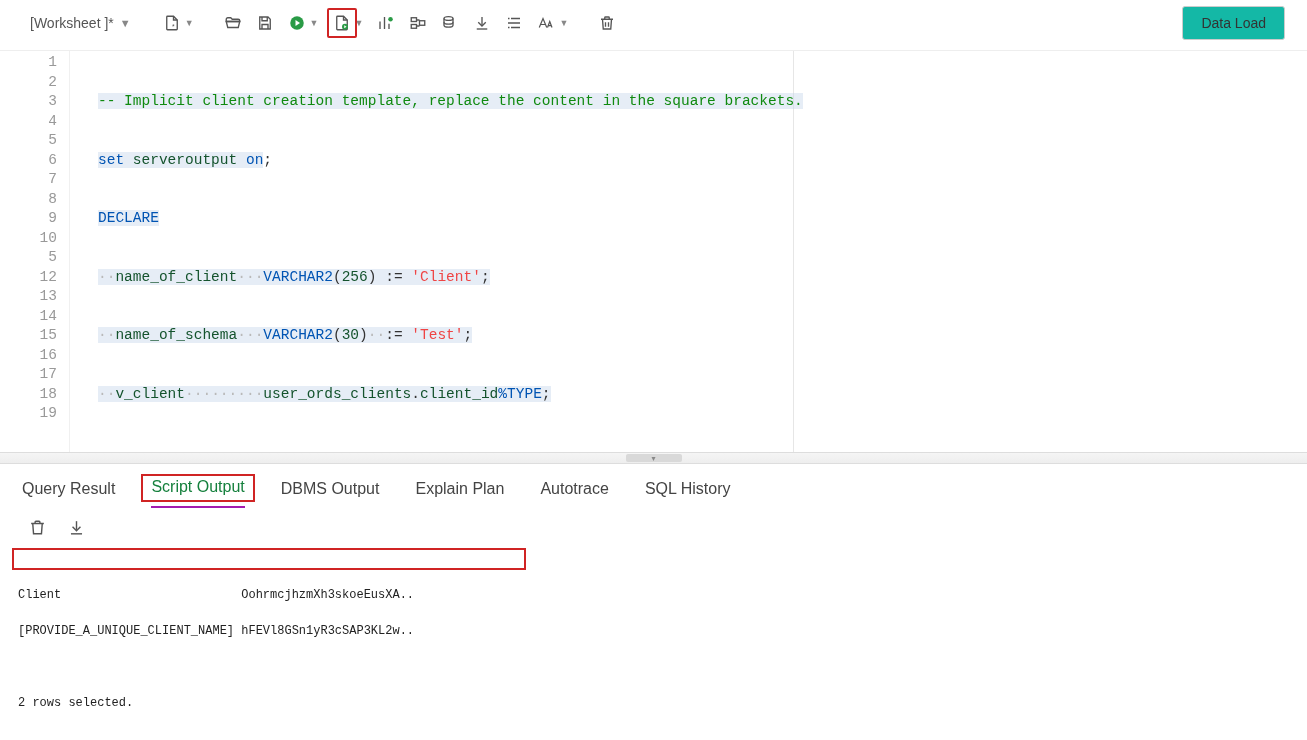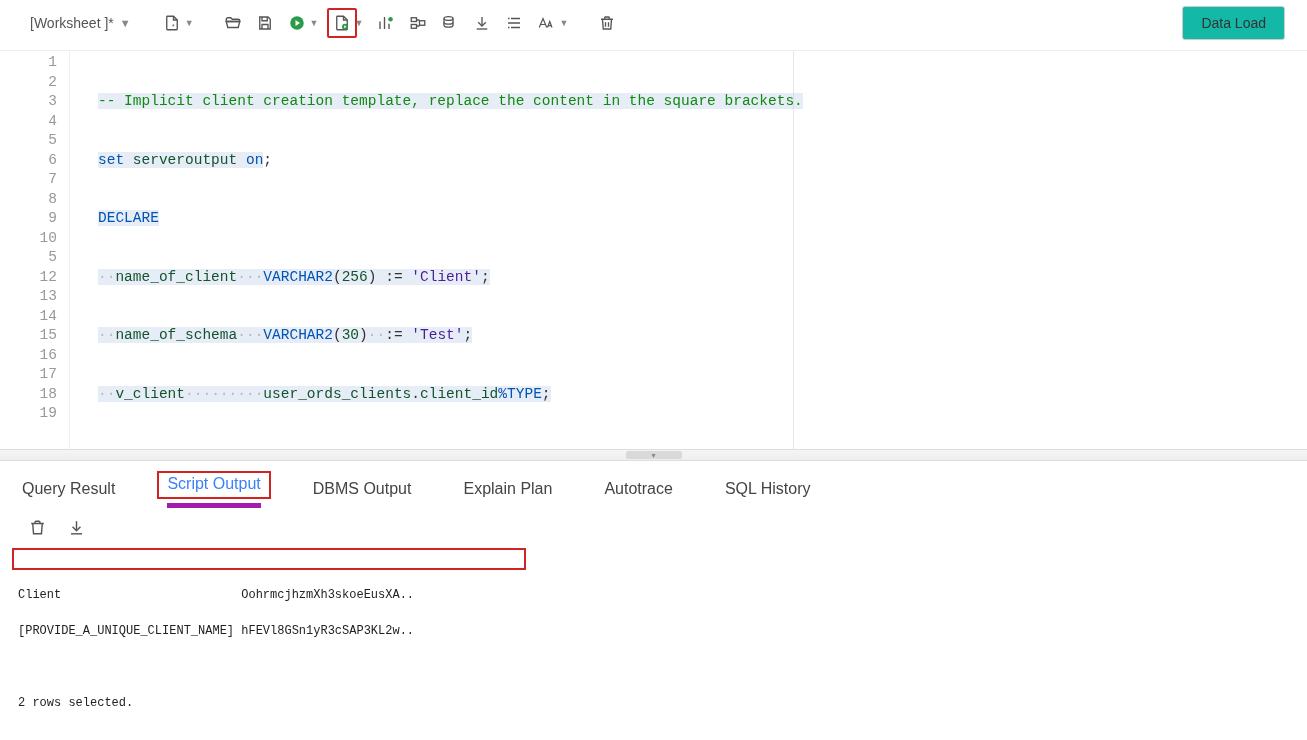--- a/index.html
+++ b/index.html
@@ -90,21 +90,21 @@
     position: relative;
   }
   .code-line { height: 19.5px; }
   .hl-line {
     background: rgba(200,215,235,0.45);
     display: inline;
   }
   .tok-comment { color: #108a10; }
   .tok-keyword { color: #0054b3; }
   .tok-ident   { color: #14532d; }
-  .tok-string  { color: #4c1d95; }
+  .tok-string  { color: #ef4444; }
   .tok-punct   { color: #333; }
   .tok-dots    { color: #b9b9b9; }
   .print-margin {
     position: absolute;
     left: 793px;
     top: 0;
     bottom: 0;
     width: 1px;
     background: #e6e6e6;
   }
@@ -124,32 +124,32 @@
     border-radius: 2px;
     display: flex;
     align-items: center;
     justify-content: center;
     color: #888;
     font-size: 8px;
   }
   .tabs-row {
     display: flex;
     align-items: flex-end;
-    gap: 52px;
+    gap: 36px;
     padding: 14px 20px 0 22px;
     font-size: 16px;
     color: #444;
   }
   .tab {
     padding-bottom: 10px;
     cursor: pointer;
   }
   .tab-active {
-    color: #3b82f6;
-    border-bottom: 5px solid #a21caf;
+    color: #15803d;
+    border-bottom: 2px solid #a21caf;
   }
   .tab-highlight {
     position: relative;
   }
   .tab-highlight::before {
     content: "";
     position: absolute;
     left: -10px; right: -10px; top: -4px; bottom: 4px;
     border: 2px solid #d02424;
   }

